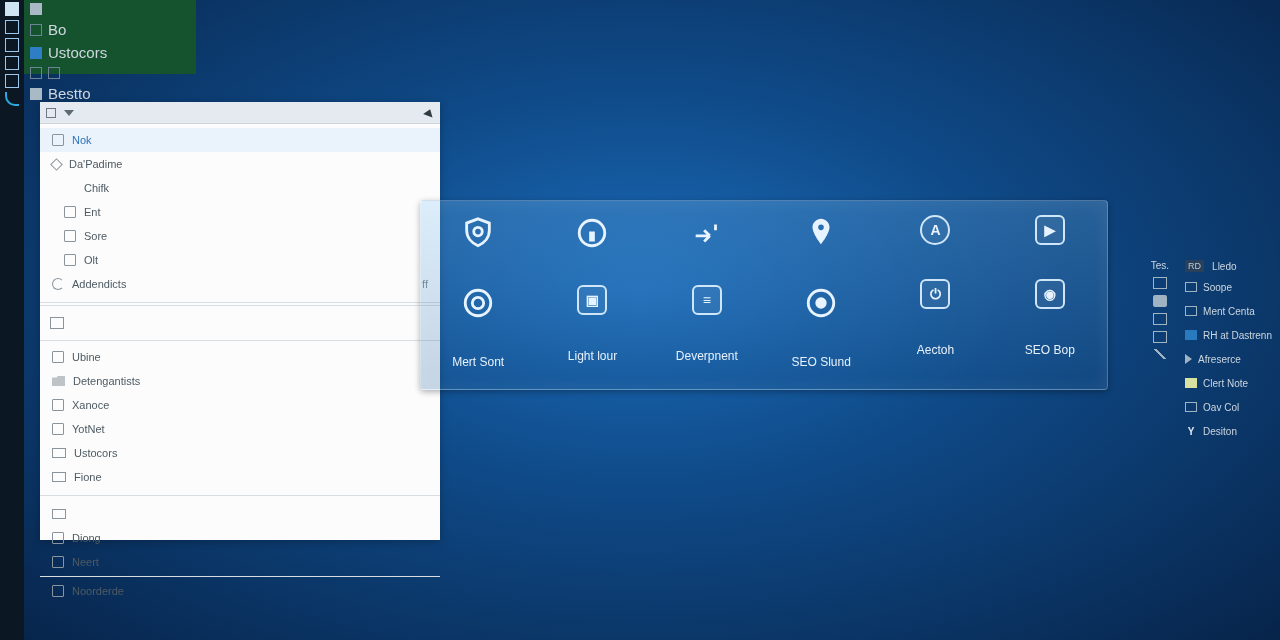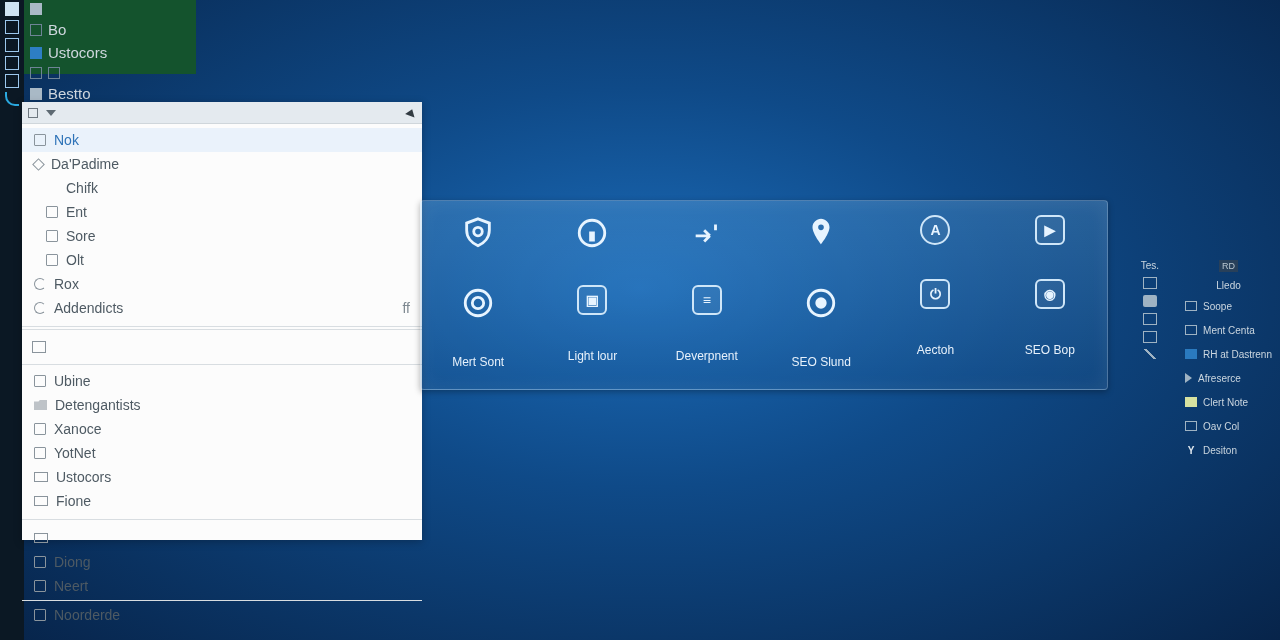--- a/index.html
+++ b/index.html
@@ -21,23 +21,23 @@
     position: absolute; top: 0; left: 24px; width: 172px; height: 74px;
     background: #14532d; color: #cfd7de; font-size: 15px;
   }
   .dark-strip .row { display: flex; align-items: center; gap: 6px; padding: 3px 6px; }
   .dark-strip .row .ic { width: 12px; height: 12px; border: 1px solid #6e8496; }
   .dark-strip .row .ic.fill { background: #a9b9c6; border: none; }
   .dark-strip .row .ic.blue { background: #2d7ec4; border: none; }
 
   
   .menu {
-    position: absolute; top: 102px; left: 22px; width: 400px; height: 438px;
+    position: absolute; top: 102px; left: 40px; width: 400px; height: 438px;
     background: #fcfcfc; box-shadow: 0 2px 8px rgba(0,0,0,0.25);
-    color: #5a6670; font-size: 14px;
+    color: #5a6670; font-size: 11px;
   }
   .menu .toolbar {
     height: 22px; background: #e4eaef; display: flex; align-items: center;
     padding: 0 6px; gap: 8px; border-bottom: 1px solid #cfd6db;
   }
   .menu .toolbar .t-ic { width: 10px; height: 10px; border: 1px solid #6e7880; }
   .menu .toolbar .t-ic.arrow { border: none; width: 0; height: 0; border-left: 5px solid transparent; border-right: 5px solid transparent; border-top: 6px solid #5e6a73; }
   .menu .toolbar .spacer { flex: 1; }
   .menu .toolbar .t-tri { width: 0; height: 0; border-left: 5px solid transparent; border-right: 5px solid transparent; border-bottom: 7px solid #323b42; transform: rotate(20deg); }
 
@@ -80,36 +80,36 @@
   .tile-ico {
     width: 36px; height: 36px; display: flex; align-items: center; justify-content: center;
     color: #e7f4ff;
   }
   .tile-ico svg { width: 34px; height: 34px; }
   .tile .mini-ico { width: 30px; height: 30px; border: 2px solid #cfe6f8; border-radius: 6px; display:flex; align-items:center; justify-content:center; color:#e7f4ff; font-weight:700; font-size:14px; background: rgba(255,255,255,0.06); }
   .tile .mini-ico.circle { border-radius: 50%; }
 
   
   .gadgets {
-    position: absolute; top: 260px; right: 8px; display: flex; gap: 26px;
+    position: absolute; top: 260px; right: 8px; display: flex; gap: 16px;
     color: #cbd6df; font-size: 10px; margin-left: 37px;
   }
   .gadgets .col { display: flex; flex-direction: column; gap: 6px; }
   .gadgets .col.icons { align-items: center; }
   .gadgets .g-ic { width: 14px; height: 12px; border: 1px solid #9fb3c3; }
   .gadgets .g-ic.fill { background: #9fb3c3; border: none; }
   .gadgets .g-ic.cam { border-radius: 2px; }
   .gadgets .g-ic.line { border: none; height: 10px; width: 14px; background: linear-gradient(45deg, transparent 45%, #9fb3c3 45%, #9fb3c3 55%, transparent 55%); }
   .gadgets .glist .grow { display: flex; align-items: center; gap: 6px; height: 18px; }
   .gadgets .glist .grow .gi { width: 12px; height: 10px; border: 1px solid #9fb3c3; flex-shrink: 0; }
   .gadgets .glist .grow .gi.note { background: #d7e2a0; border: none; }
   .gadgets .glist .grow .gi.play { background: #2a7abf; border: none; }
   .gadgets .glist .grow .gi.y { border:none; color:#e0e8ef; font-weight:700; font-size:10px; width:12px; text-align:center; }
   .gadgets .glist .grow .gi.arrow { border:none; width:0;height:0;border-top:5px solid transparent;border-bottom:5px solid transparent;border-left:7px solid #9fb3c3; }
-  .gadgets .hdr { display:flex; gap:8px; align-items:center;flex-direction:column; }
+  .gadgets .hdr { display:flex; gap:8px; align-items:flex-end; }
   .gadgets .hdr .badge { background:#28405a; padding:1px 3px; color:#b9c6d0; font-size:9px; }
 </style>
 </head>
 <body>
 
 <div class="left-rail">
   <div class="glyph fill"></div>
   <div class="glyph"></div>
   <div class="glyph"></div>
   <div class="glyph"></div>
@@ -164,24 +164,20 @@
       <span class="ic box"></span>
       <span class="lbl">Ent</span>
     </div>
     <div class="row sub">
       <span class="ic box"></span>
       <span class="lbl">Sore</span>
     </div>
     <div class="row sub">
       <span class="ic box"></span>
       <span class="lbl">Olt</span>
-    </div>
-    <div class="row">
-      <span class="ic loop"></span>
-      <span class="lbl">Rox</span>
     </div>
     <div class="row">
       <span class="ic loop"></span>
       <span class="lbl">Addendicts</span>
       <span class="trail">ff</span>
     </div>
   </div>
   <hr>
 
   <div class="search">

